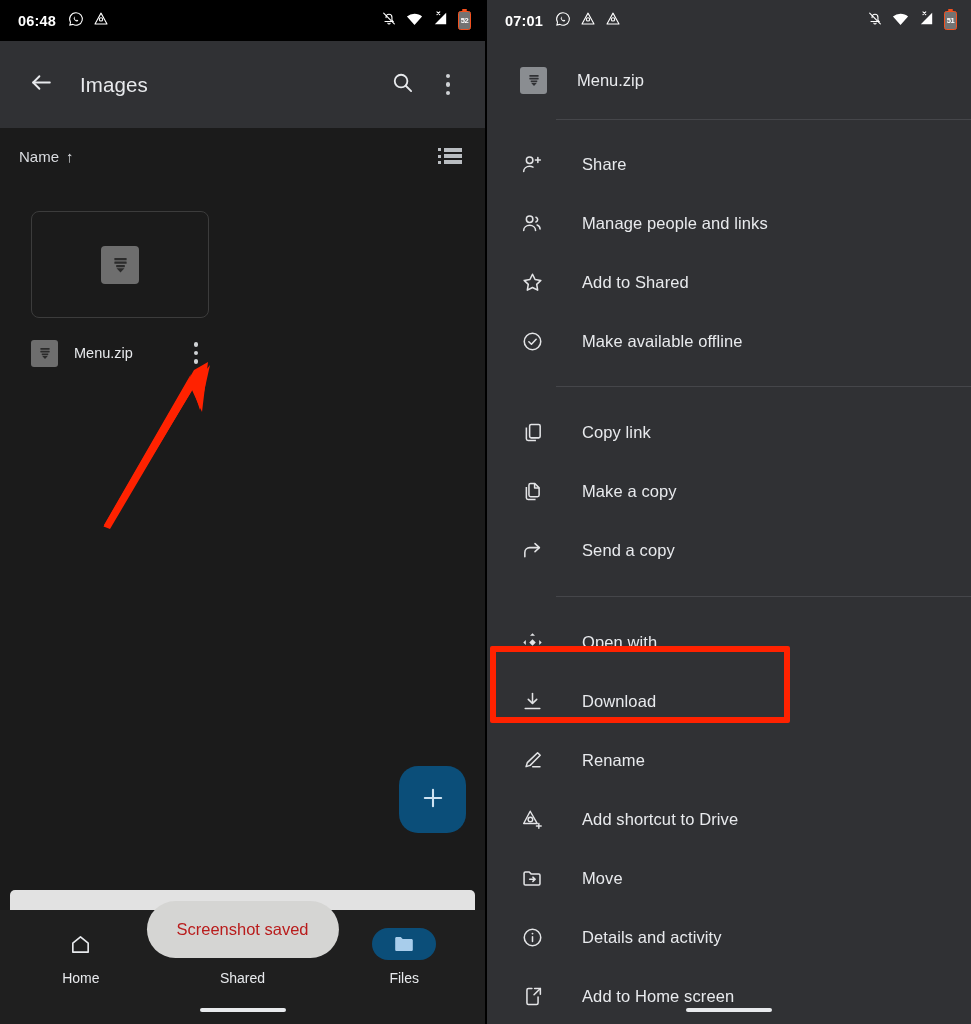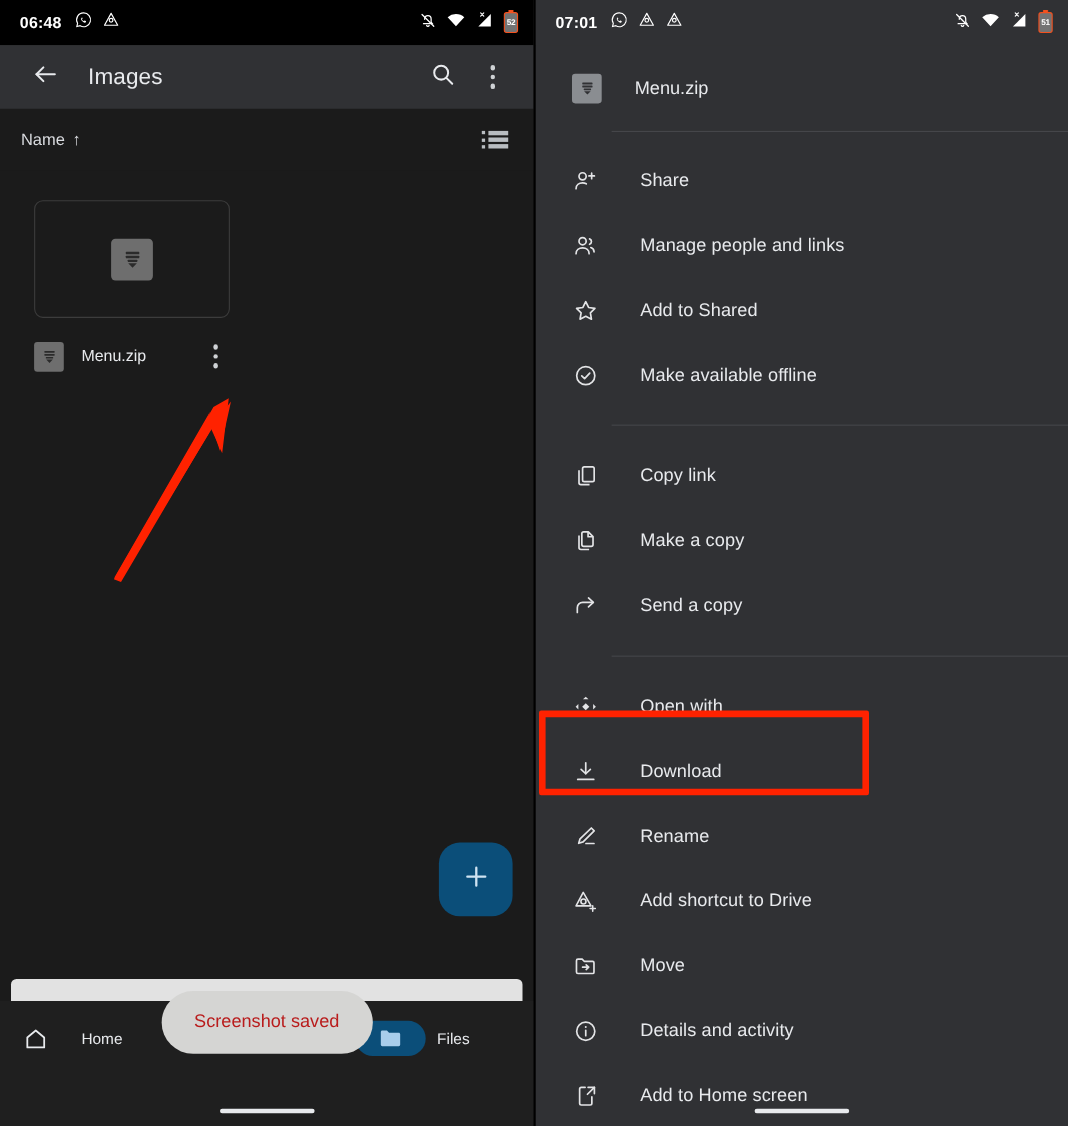--- a/index.html
+++ b/index.html
@@ -46,21 +46,21 @@
     content: ""; position: absolute; top: -3.2px; left: 3.2px;
     width: 5px; height: 2.4px; background: #f4511e; border-radius: 1px;
   }
   .battery-num {
     font-size: 7.5px; font-weight: bold; color: #fff;
     line-height: 1; letter-spacing: -0.3px;
   }
 
   
   .toolbar {
-    height: 58px; background: #303134;
+    height: 87px; background: #303134;
     display: flex; align-items: center;
     padding: 0 14px 0 18px;
   }
   .tb-btn {
     width: 46px; height: 46px;
     display: flex; align-items: center; justify-content: center;
     border-radius: 50%; cursor: pointer;
   }
   .tb-title {
     font-size: 20.5px; color: #e8eaed; margin-left: 16px; flex: 1;
@@ -129,21 +129,21 @@
     cursor: pointer; padding: 6px 4px;
   }
 
   
   .bottomnav {
     position: absolute; left: 0; right: 0; bottom: 0;
     height: 114px; background: #1f1f1f;
     display: flex; align-items: flex-start; padding-top: 18px;
   }
   .navitem {
-    flex: 1; display: flex; 
+    flex: 1; display: flex; flex-direction: column;
     align-items: center; gap: 10px; cursor: pointer;
   }
   .nav-pill {
     width: 64px; height: 32px; border-radius: 16px;
     display: flex; align-items: center; justify-content: center;
   }
   .nav-pill.active { background: #0b4e79; }
   .nav-label { font-size: 14px; color: #e8eaed; }
   .home-indicator {
     position: absolute; left: 50%; transform: translateX(-50%);

